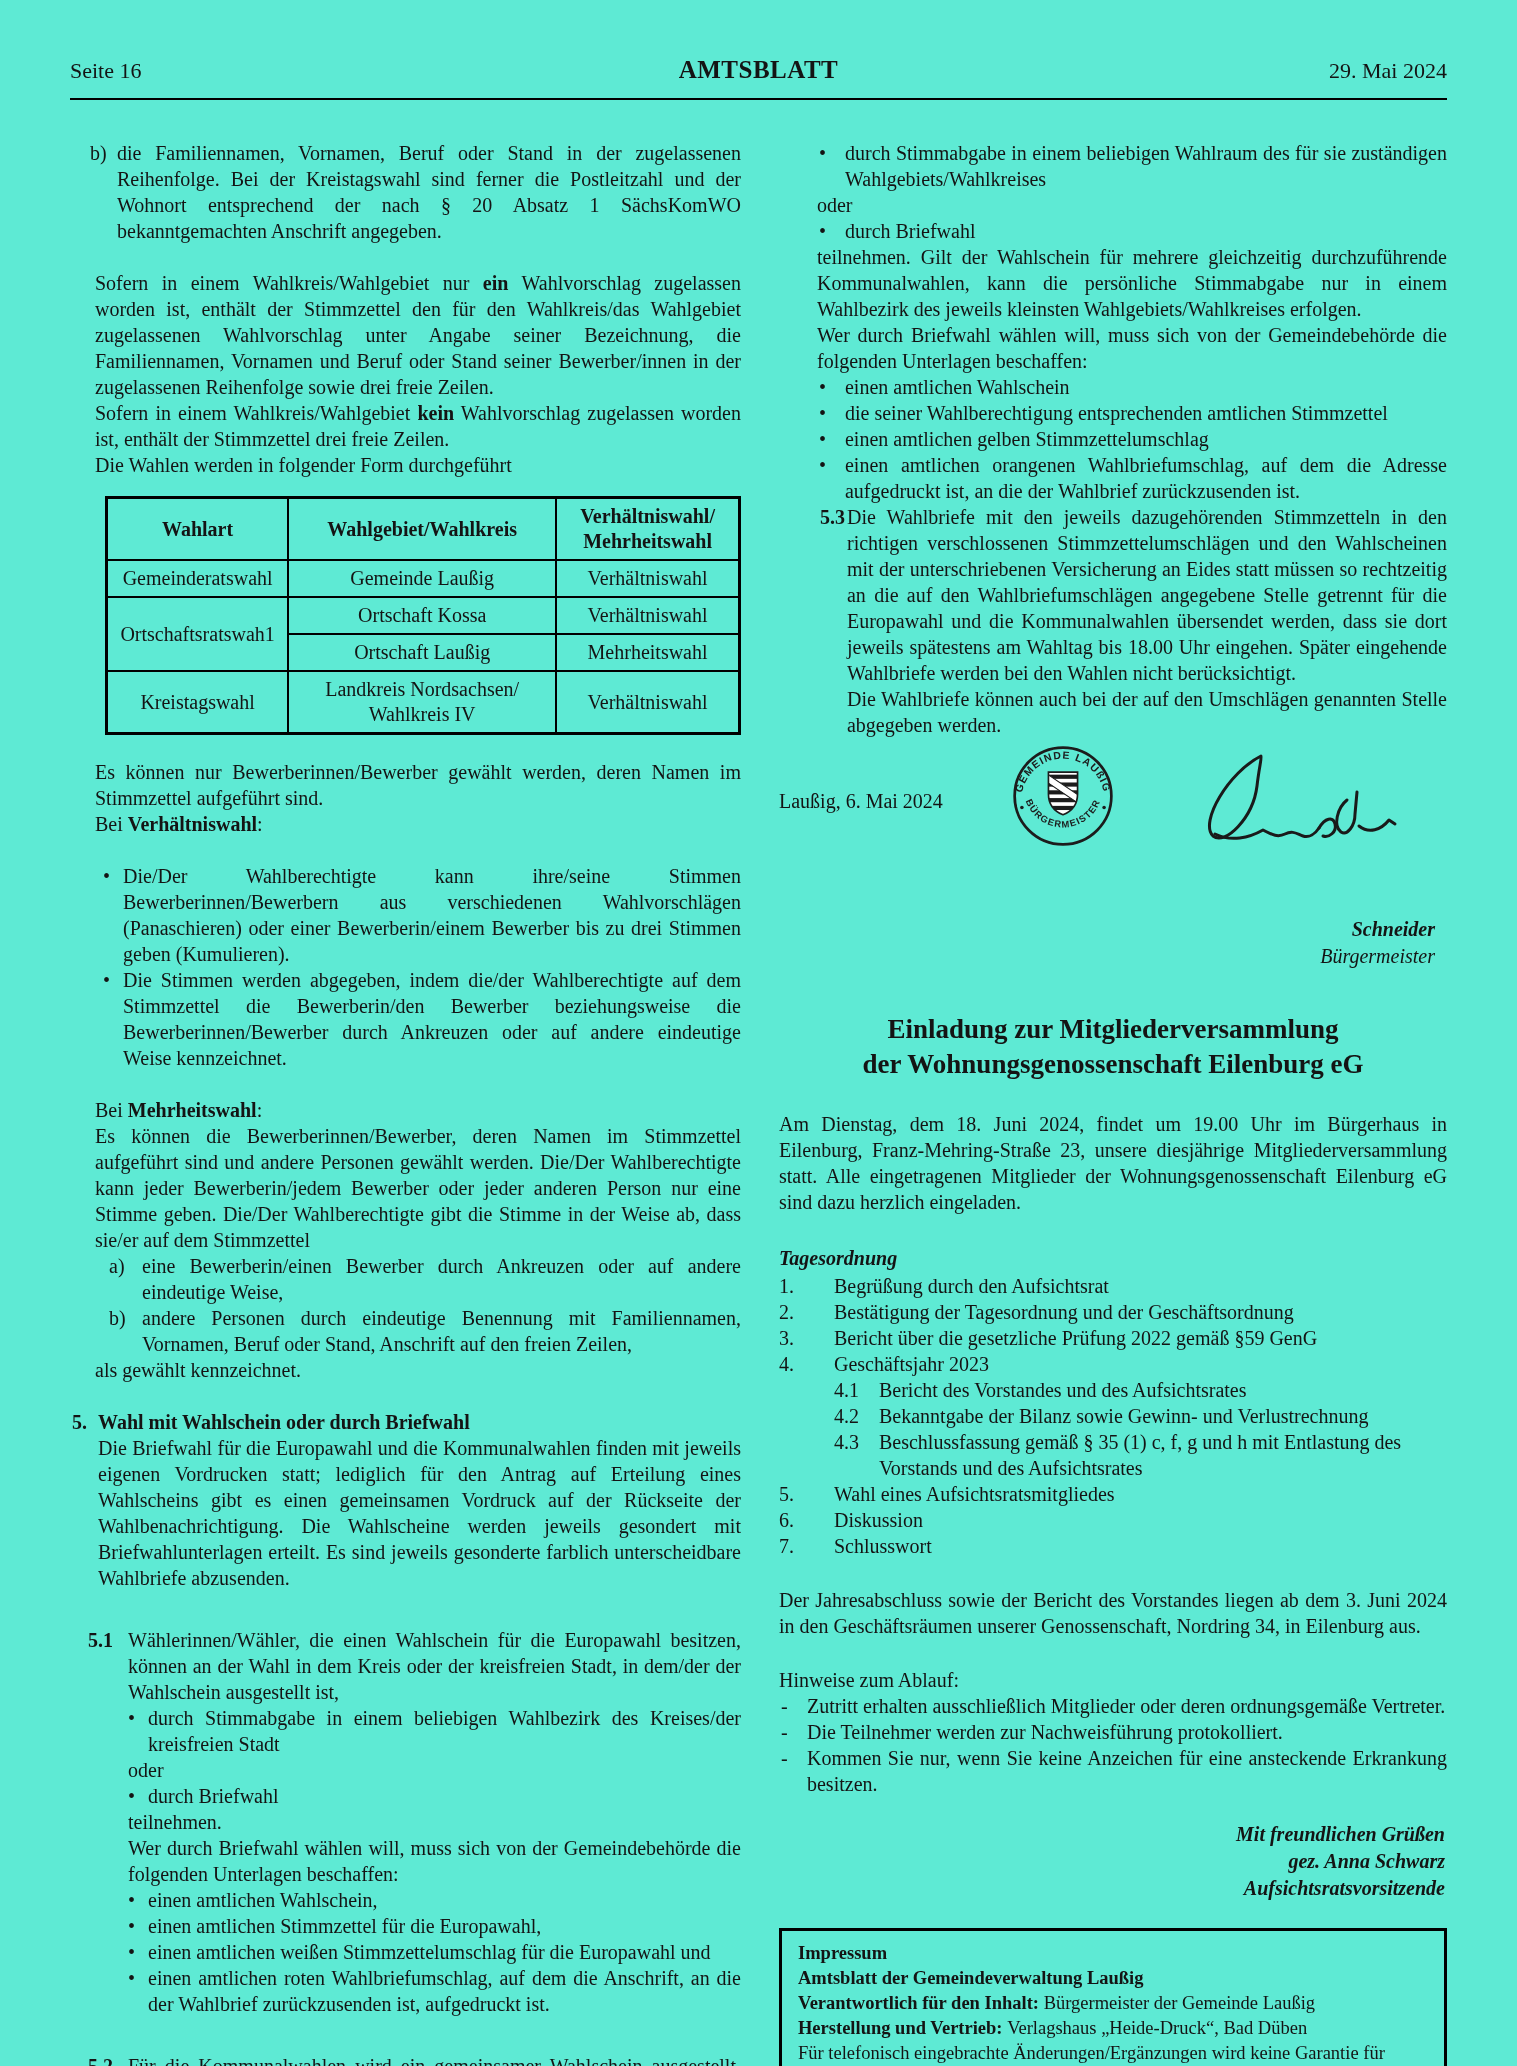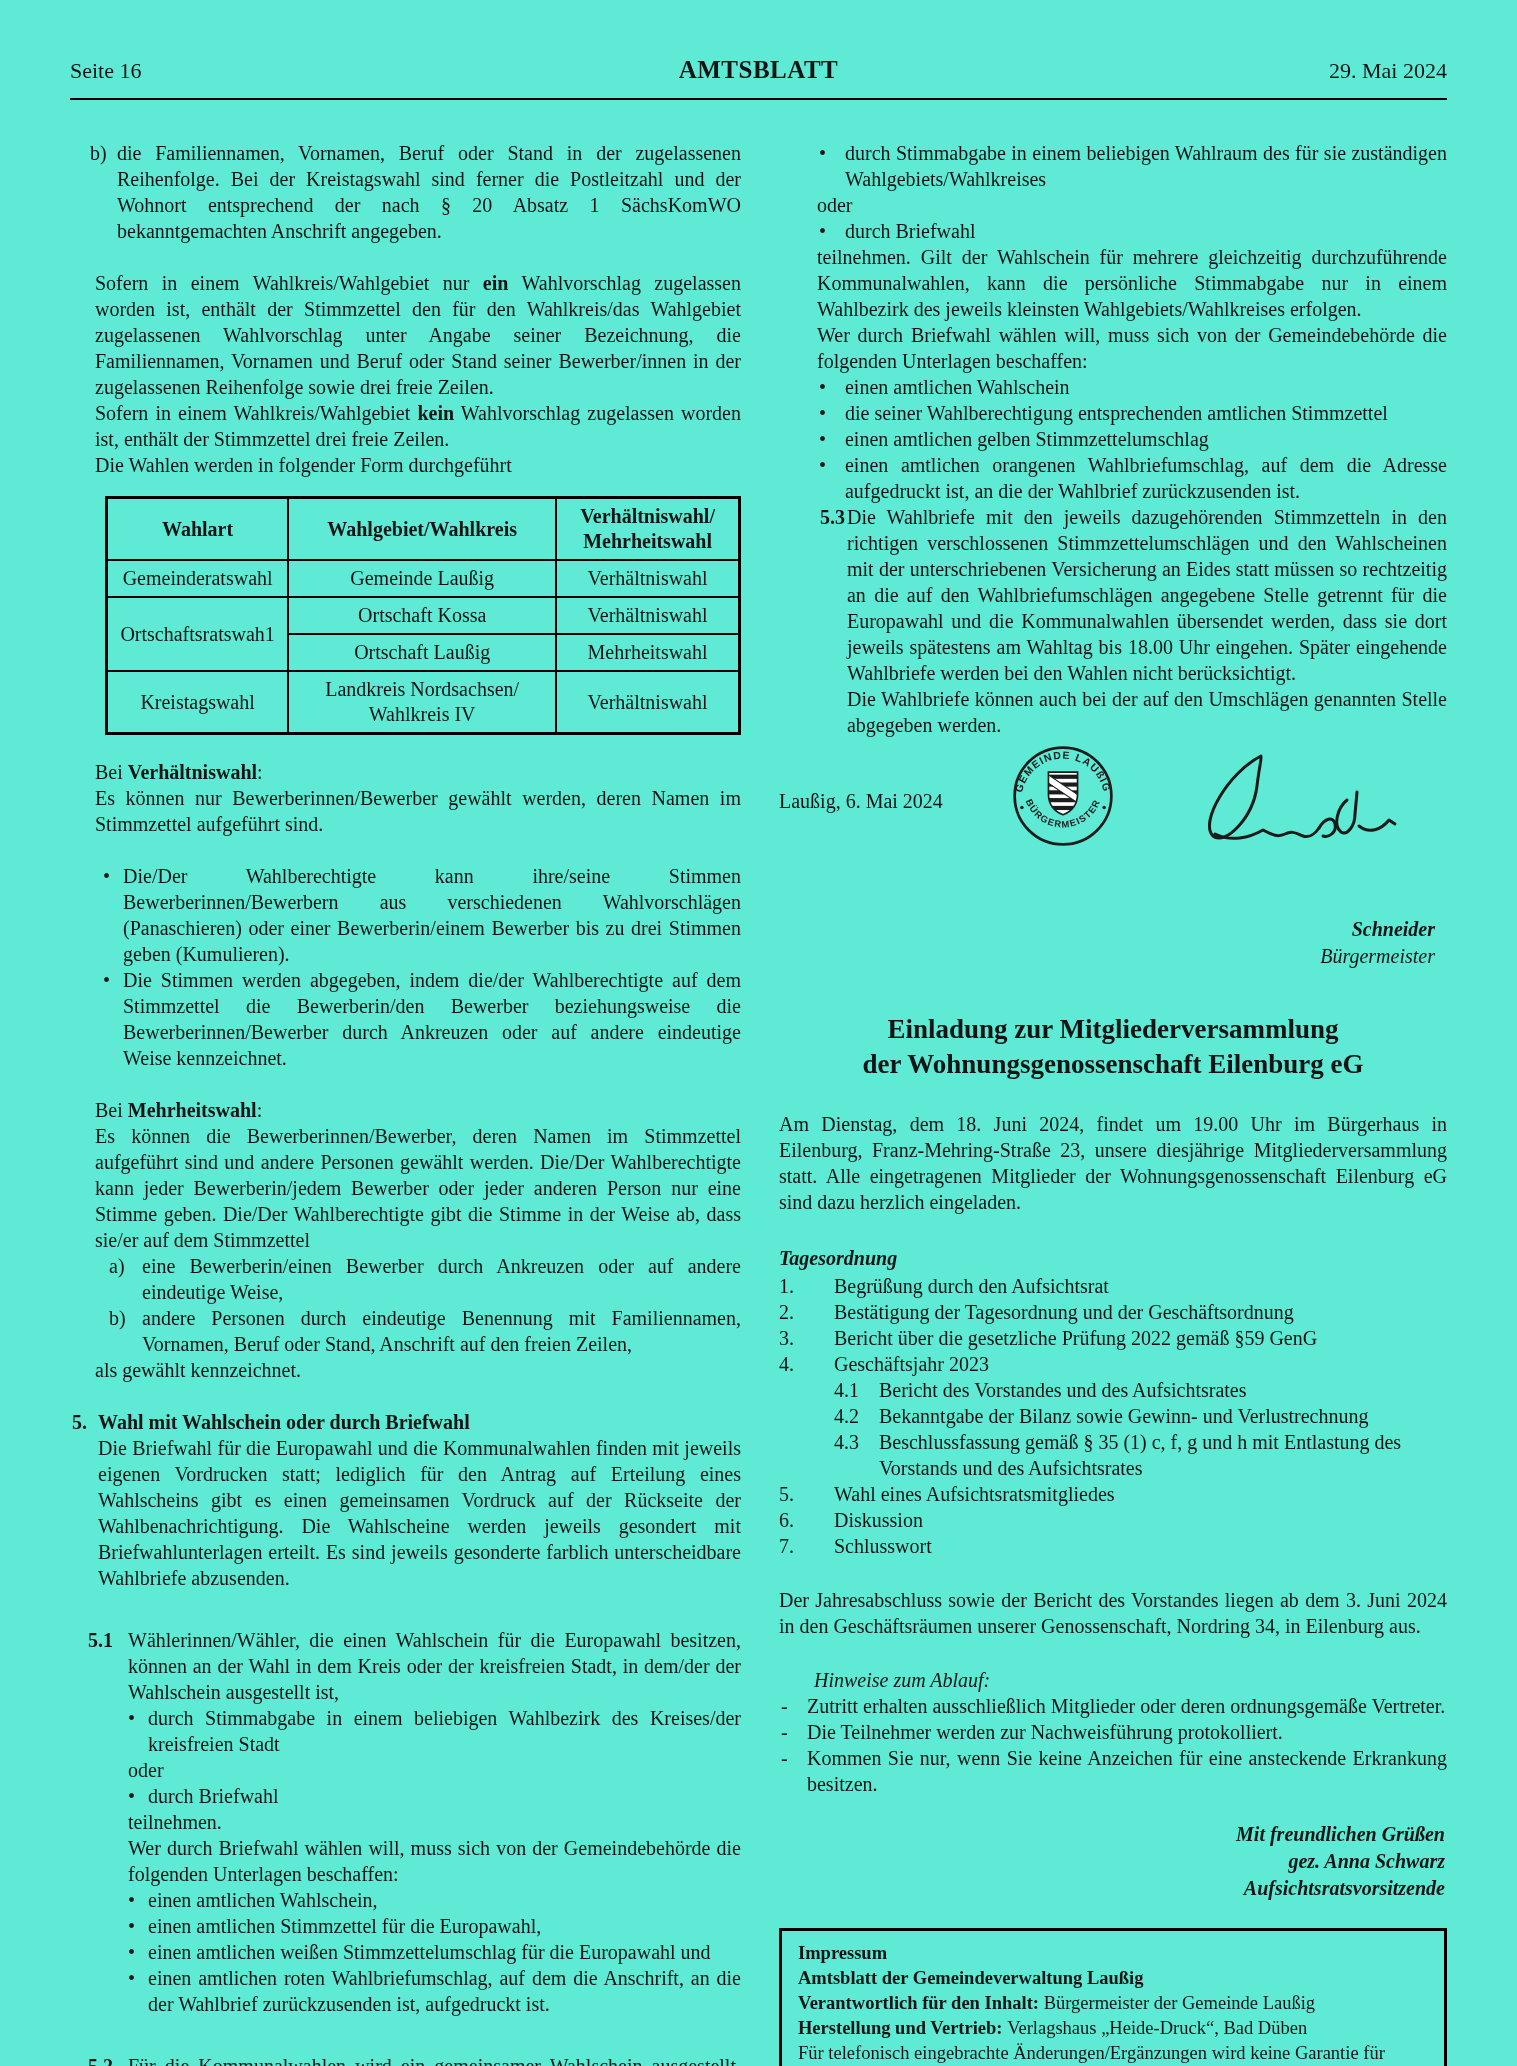--- a/index.html
+++ b/index.html
@@ -62,21 +62,21 @@
   
   .inv-title{font-weight:bold;font-size:27px;text-align:center;line-height:1.28;margin-top:42px;}
   .inv-intro{margin-top:30px;text-align:justify;}
   .agenda-title{font-weight:bold;font-style:italic;margin-top:30px;}
   .agenda{margin-top:2px;}
   .ag-row{position:relative;padding-left:55px;}
   .ag-row .num{position:absolute;left:0;}
   .ag-row.lvl2{padding-left:100px;}
   .ag-row.lvl2 .num{left:55px;}
   .abschluss{margin-top:28px;text-align:justify;}
-  .hinweise-title{font-style:italic;margin-top:28px;margin-left:35px;}
+  .hinweise-title{margin-top:28px;}
   .hn-row{position:relative;padding-left:28px;text-align:justify;}
   .hn-row .mk{position:absolute;left:2px;}
   .closing{margin-top:24px;text-align:right;font-weight:bold;font-style:italic;line-height:1.35;margin-right:2px;}
   
   .impressum{border:3px solid #000;margin-top:26px;padding:10px 16px 14px 16px;
     font-size:18.5px;line-height:1.35;}
   .impressum .b{font-weight:bold;}
 </style>
 </head>
 <body>
@@ -129,22 +129,22 @@
         </tr>
         <tr>
           <td>Kreistagswahl</td>
           <td>Landkreis Nordsachsen/
 Wahlkreis IV</td>
           <td>Verhältniswahl</td>
         </tr>
       </tbody>
         </table>
 
+      <div class="p">Es können nur Bewerberinnen/Bewerber gewählt werden, deren Namen im Stimmzettel aufgeführt sind.</div>
       <div class="p"><span>Bei </span><span style="font-weight: bold;">Verhältniswahl</span><span>:</span></div>
-      <div class="p">Es können nur Bewerberinnen/Bewerber gewählt werden, deren Namen im Stimmzettel aufgeführt sind.</div>
 
       <div class="gap"></div>
 
       <div class="b-item-l2">
         <span class="mk">•</span>
         <span>Die/Der Wahlberechtigte kann ihre/seine Stimmen Bewerberinnen/Bewerbern aus verschiedenen Wahlvorschlägen (Panaschieren) oder einer Bewerberin/einem Bewerber bis zu drei Stimmen geben (Kumulieren).</span>
       </div>
       <div class="b-item-l2">
         <span class="mk">•</span>
         <span>Die Stimmen werden abgegeben, indem die/der Wahlberechtigte auf dem Stimmzettel die Bewerberin/den Bewerber beziehungsweise die Bewerberinnen/Bewerber durch Ankreuzen oder auf andere eindeutige Weise kennzeichnet.</span>

